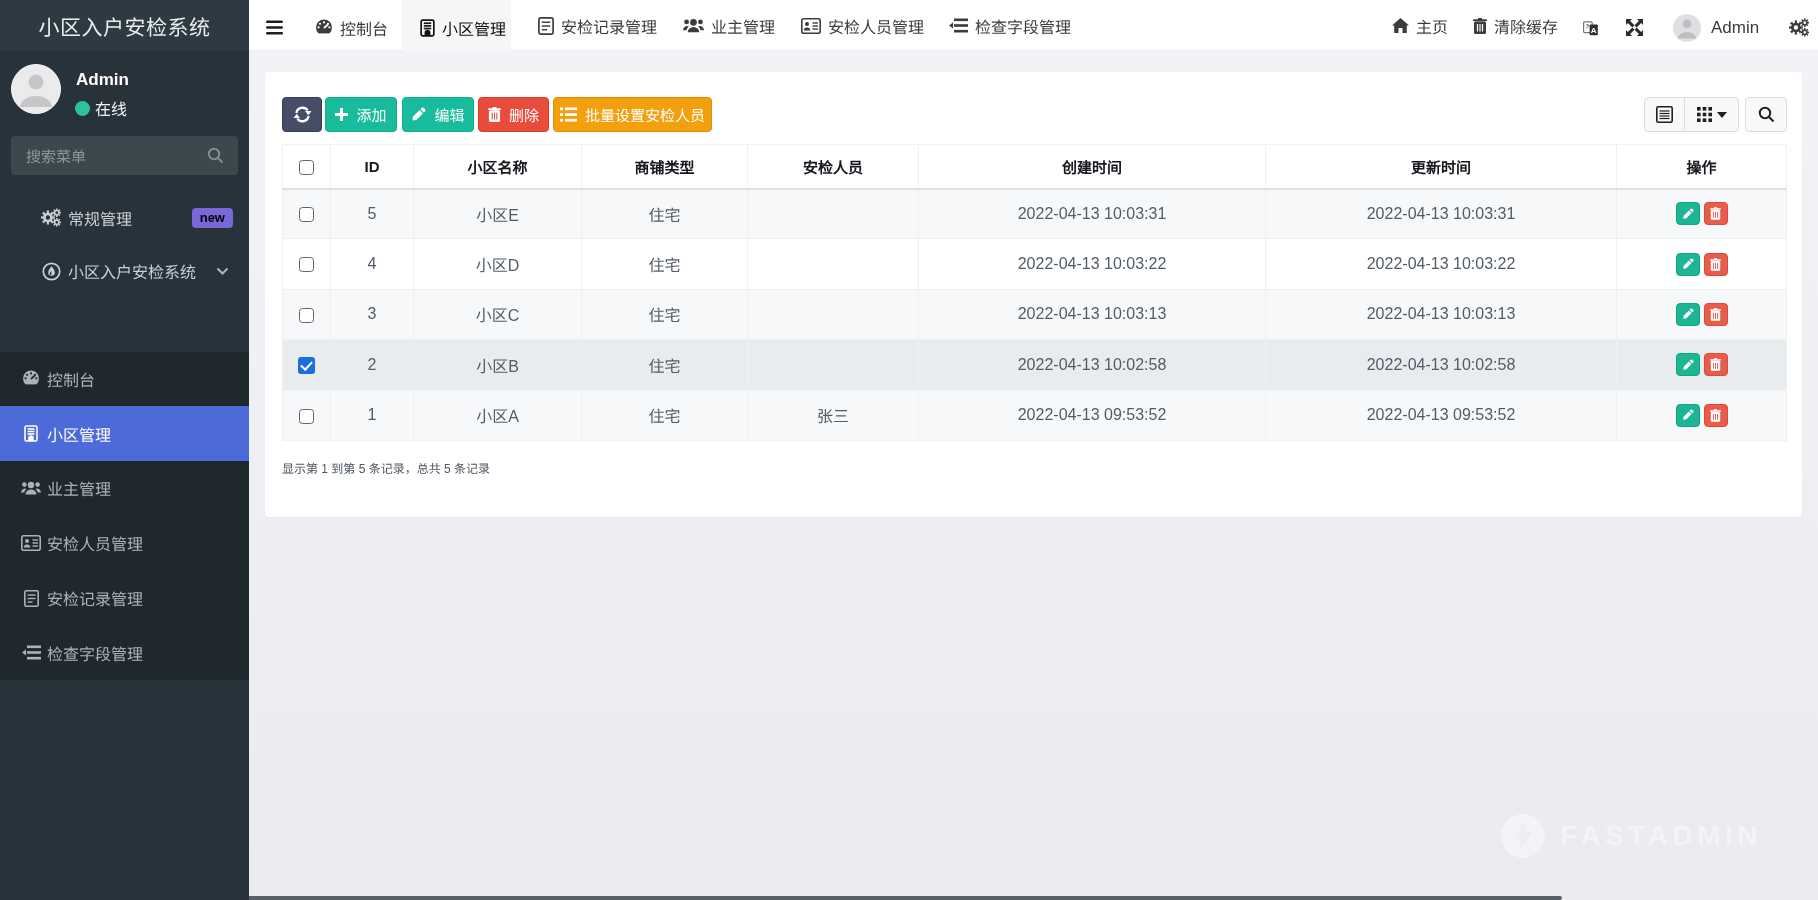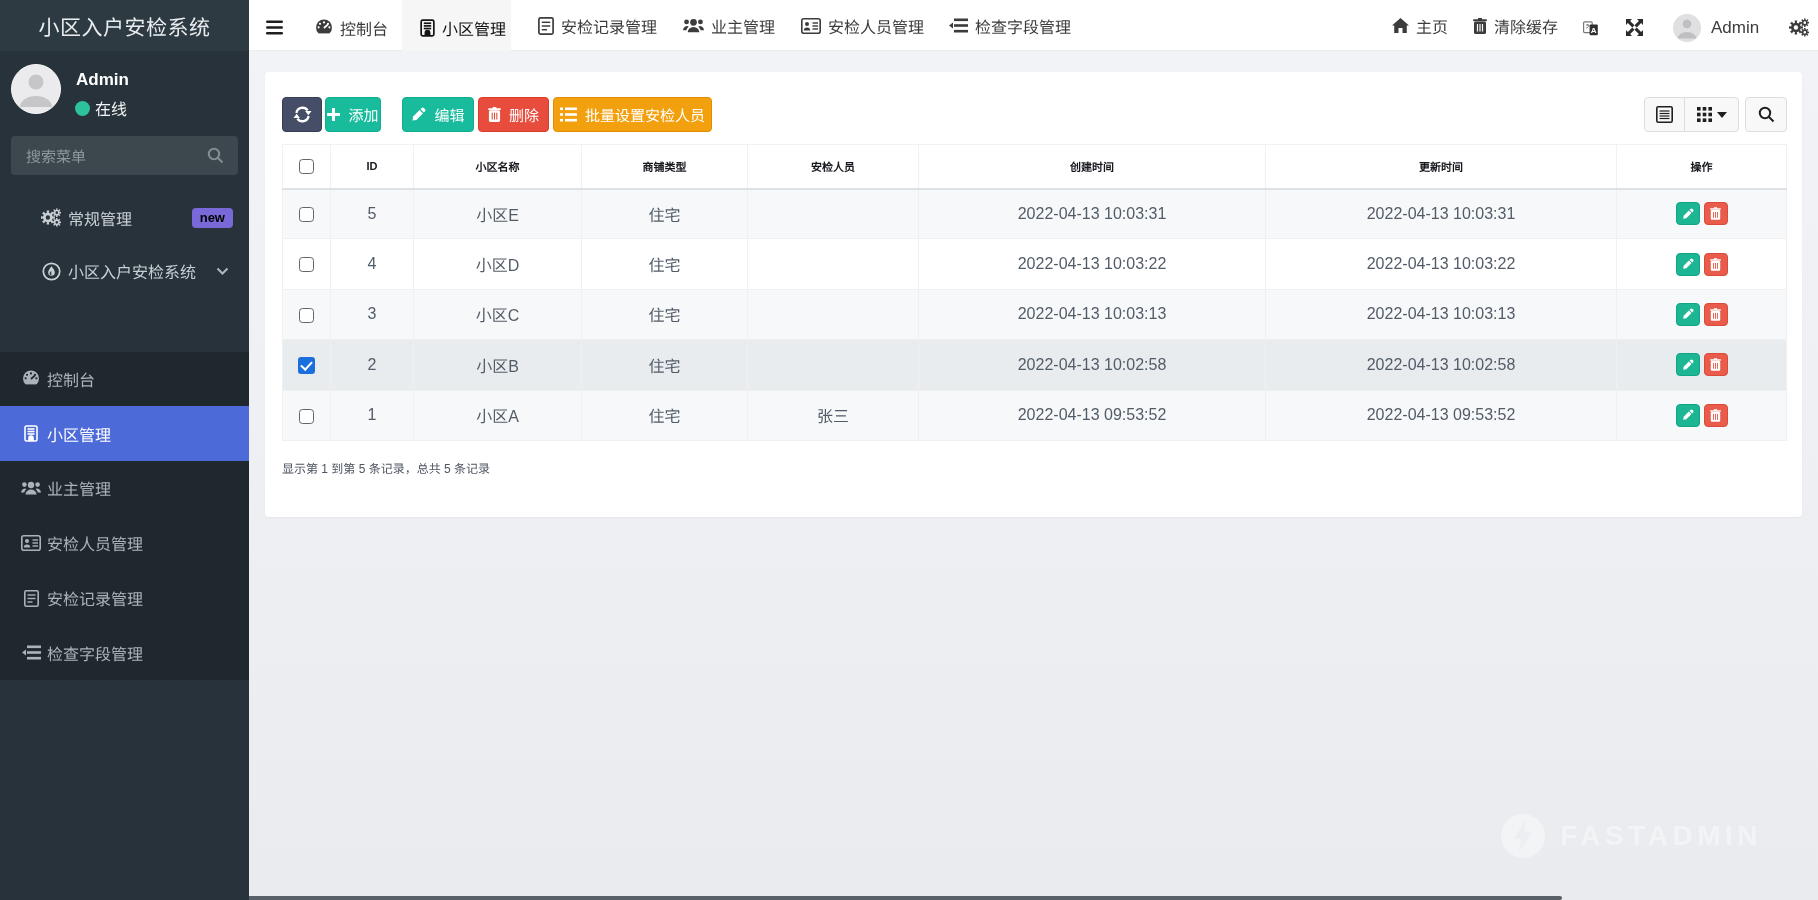--- a/index.html
+++ b/index.html
@@ -37,31 +37,31 @@
 .nav-item.active { background:#f6f6f6; color:#101010; font-weight:500; }
 
 
 .content { position:absolute; left:249px; top:51px; right:0; bottom:0; background:linear-gradient(180deg,#f2f3f7 0%,#edeff3 55%,#e9ebef 100%); }
 .panel { position:absolute; left:16px; top:21px; width:1537px; height:445px; background:#fff; border-radius:4px; box-shadow:0 1px 2px rgba(0,0,0,0.04); }
 
 .btn { position:absolute; top:25px; height:35px; border-radius:4px; color:#fff; font-size:15px; display:flex; align-items:center; justify-content:center; }
 .btn svg { margin-right:8px; }
 .btn-refresh { left:17px; width:40px; background:#454e66; border:1px solid #373e52; }
 .btn-refresh svg { margin:0; }
-.btn-add { left:60px; width:56px; background:#18bc9c; border:1px solid #0fae8f; }
+.btn-add { left:60px; width:72px; background:#18bc9c; border:1px solid #0fae8f; }
 .btn-edit { left:137px; width:72px; background:#18bc9c; border:1px solid #0fae8f; }
 .btn-del { left:213px; width:71px; background:#e74c3c; border:1px solid #db3b2b; }
 .btn-batch { left:288px; width:159px; background:#f3a00f; border:1px solid #e08e00; }
 .btn-light { position:absolute; top:25px; height:35px; background:#f8f8f8; border:1px solid #dddddd; border-radius:4px; display:flex; align-items:center; justify-content:center; color:#1f1f1f; }
 .bl-1 { left:1379px; width:41px; border-top-right-radius:0; border-bottom-right-radius:0; }
 .bl-2 { left:1419px; width:55px; border-top-left-radius:0; border-bottom-left-radius:0; }
 .bl-3 { left:1480px; width:42px; }
 
 table.grid { position:absolute; left:17px; top:72px; width:1504px; border-collapse:collapse; table-layout:fixed; }
-table.grid th { font-size:11px; font-weight:bold; color:#16181d; height:44px; border-bottom:2px solid #dee1e3; border-left:1px solid #f0f1f2; border-right:1px solid #f0f1f2; border-top:1px solid #f0f1f2; text-align:center; }
+table.grid th { font-size:15px; font-weight:bold; color:#16181d; height:44px; border-bottom:2px solid #dee1e3; border-left:1px solid #f0f1f2; border-right:1px solid #f0f1f2; border-top:1px solid #f0f1f2; text-align:center; }
 table.grid td { font-size:16px; color:#525c68; height:50.4px; border:1px solid #eff1f1; text-align:center; }
 tr.stripe td { background:#f7f8f9; }
 tr.sel td { background:#e8ecef; }
 .cb { width:15px; height:15px; border:1.5px solid #5f656c; border-radius:3.5px; display:inline-block; background:#fff; vertical-align:middle; }
 .cb-on { width:17px; height:17px; border-radius:3px; display:inline-block; background:#1a6fdd; vertical-align:middle; position:relative; }
 .cb-on:after { content:""; position:absolute; left:5px; top:1.5px; width:5px; height:9px; border:solid #fff; border-width:0 2.5px 2.5px 0; transform:rotate(43deg); }
 .act { display:inline-flex; align-items:center; justify-content:center; width:24px; height:23px; border-radius:4px; vertical-align:middle; }
 .act-e { background:#1cb695; margin-right:4px; border:1px solid #12a584; }
 .act-d { background:#e95b4b; border:1px solid #dc4a39; }
 .recinfo { position:absolute; left:17px; top:387px; font-size:12px; color:#4e5662; }

